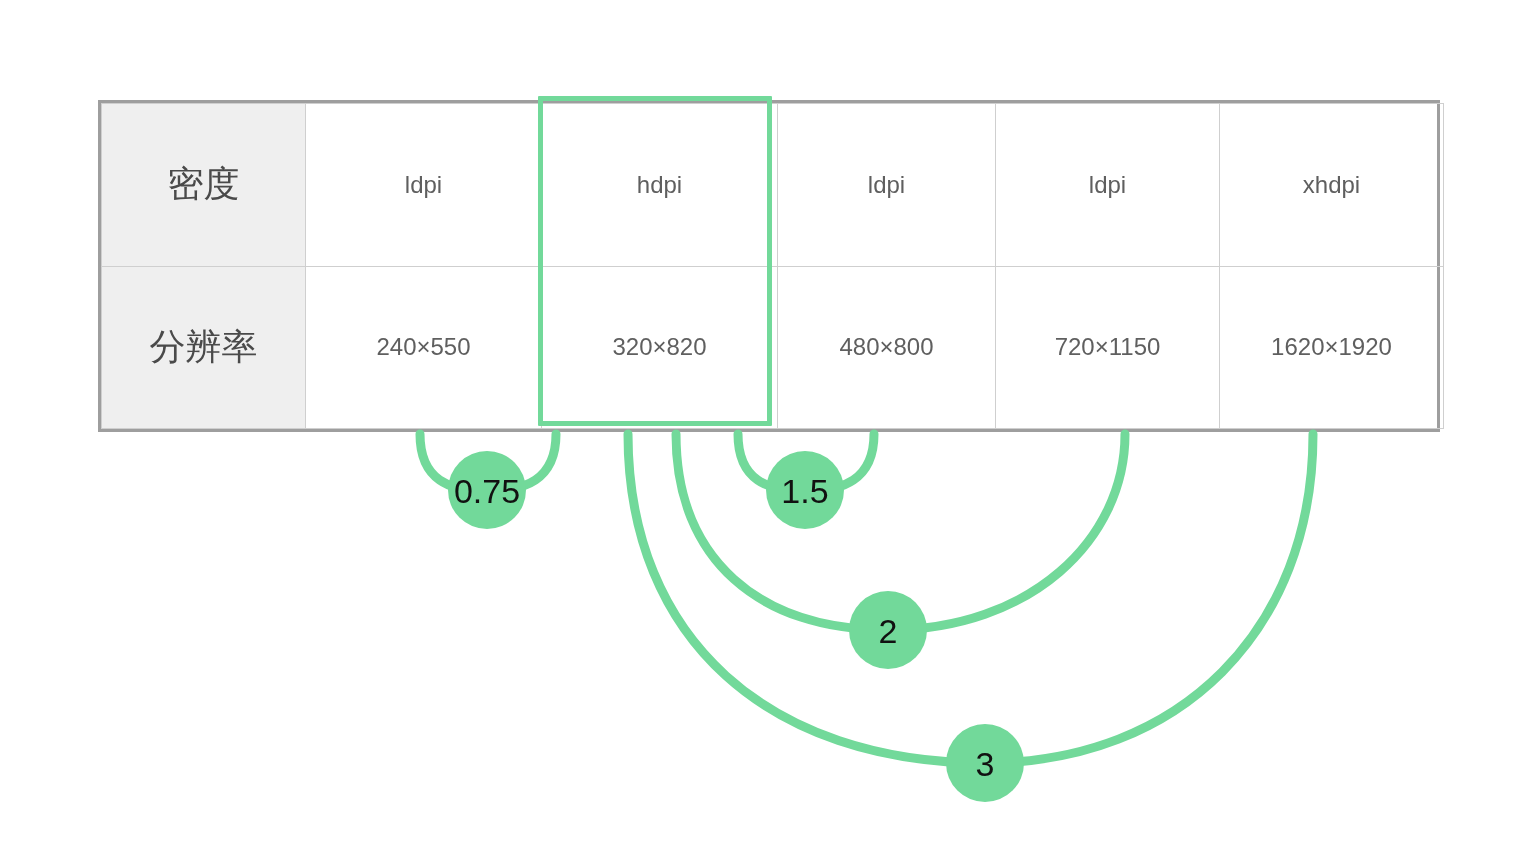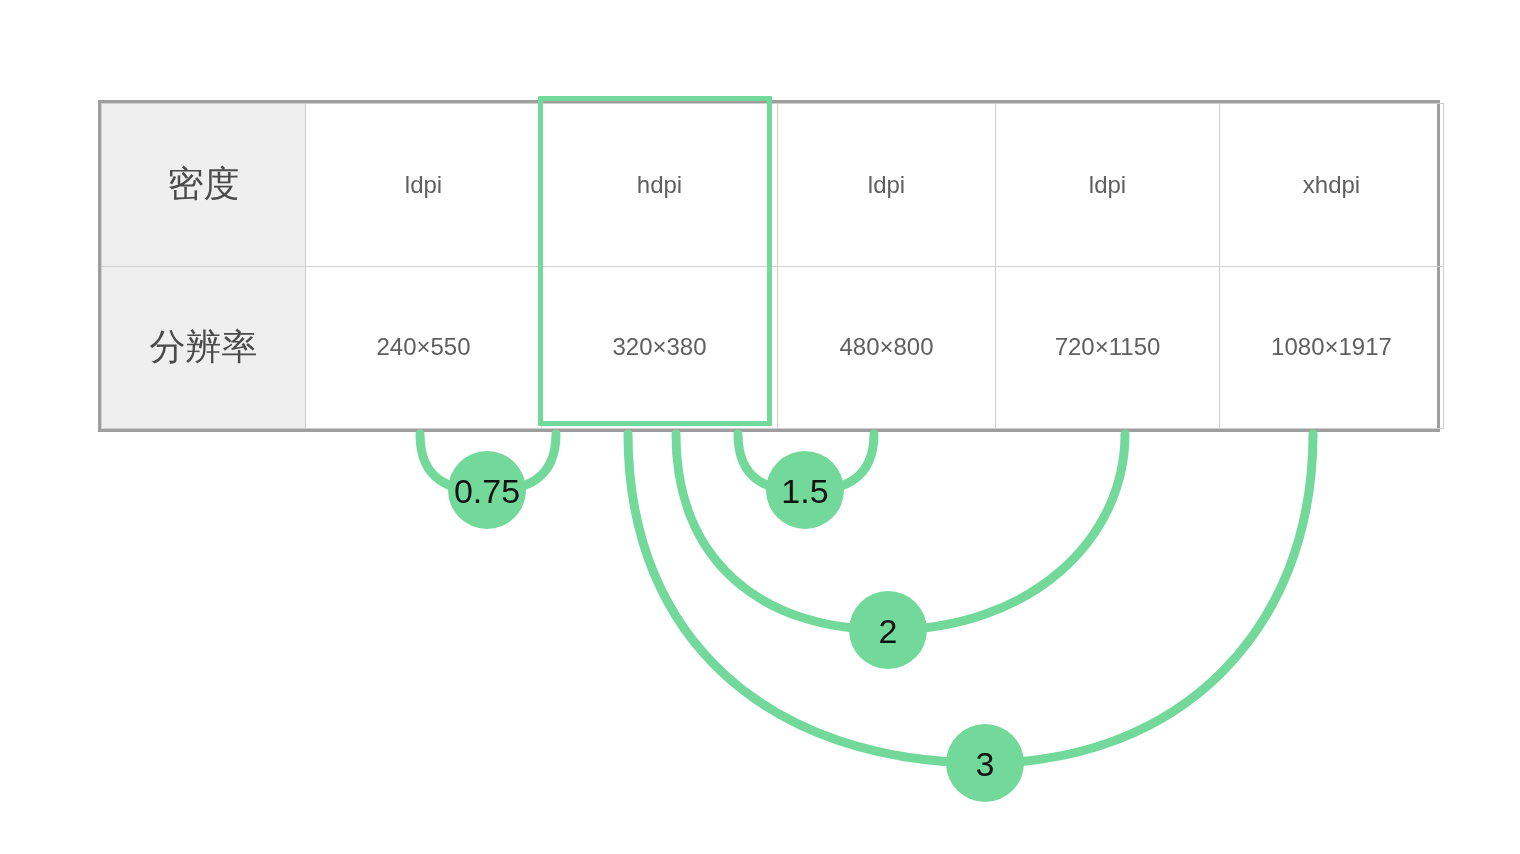--- a/index.html
+++ b/index.html
@@ -124,24 +124,24 @@
           <td class="rowhead">密度</td>
           <td>ldpi</td>
           <td>hdpi</td>
           <td>ldpi</td>
           <td>ldpi</td>
           <td>xhdpi</td>
         </tr>
         <tr>
           <td class="rowhead">分辨率</td>
           <td>240×550</td>
-          <td>320×380</td>
+          <td>320×820</td>
           <td>480×800</td>
           <td>720×1150</td>
-          <td>1080×1917</td>
+          <td>1620×1920</td>
         </tr>
       </tbody>
     </table>
   </div>
 
   <div id="mdpi-highlight"></div>
 
   <svg id="arc-layer" viewBox="0 0 1520 854">
 
     <path class="arc-path" d="M 420 434 C 420 480, 450 492, 487 490"></path>

